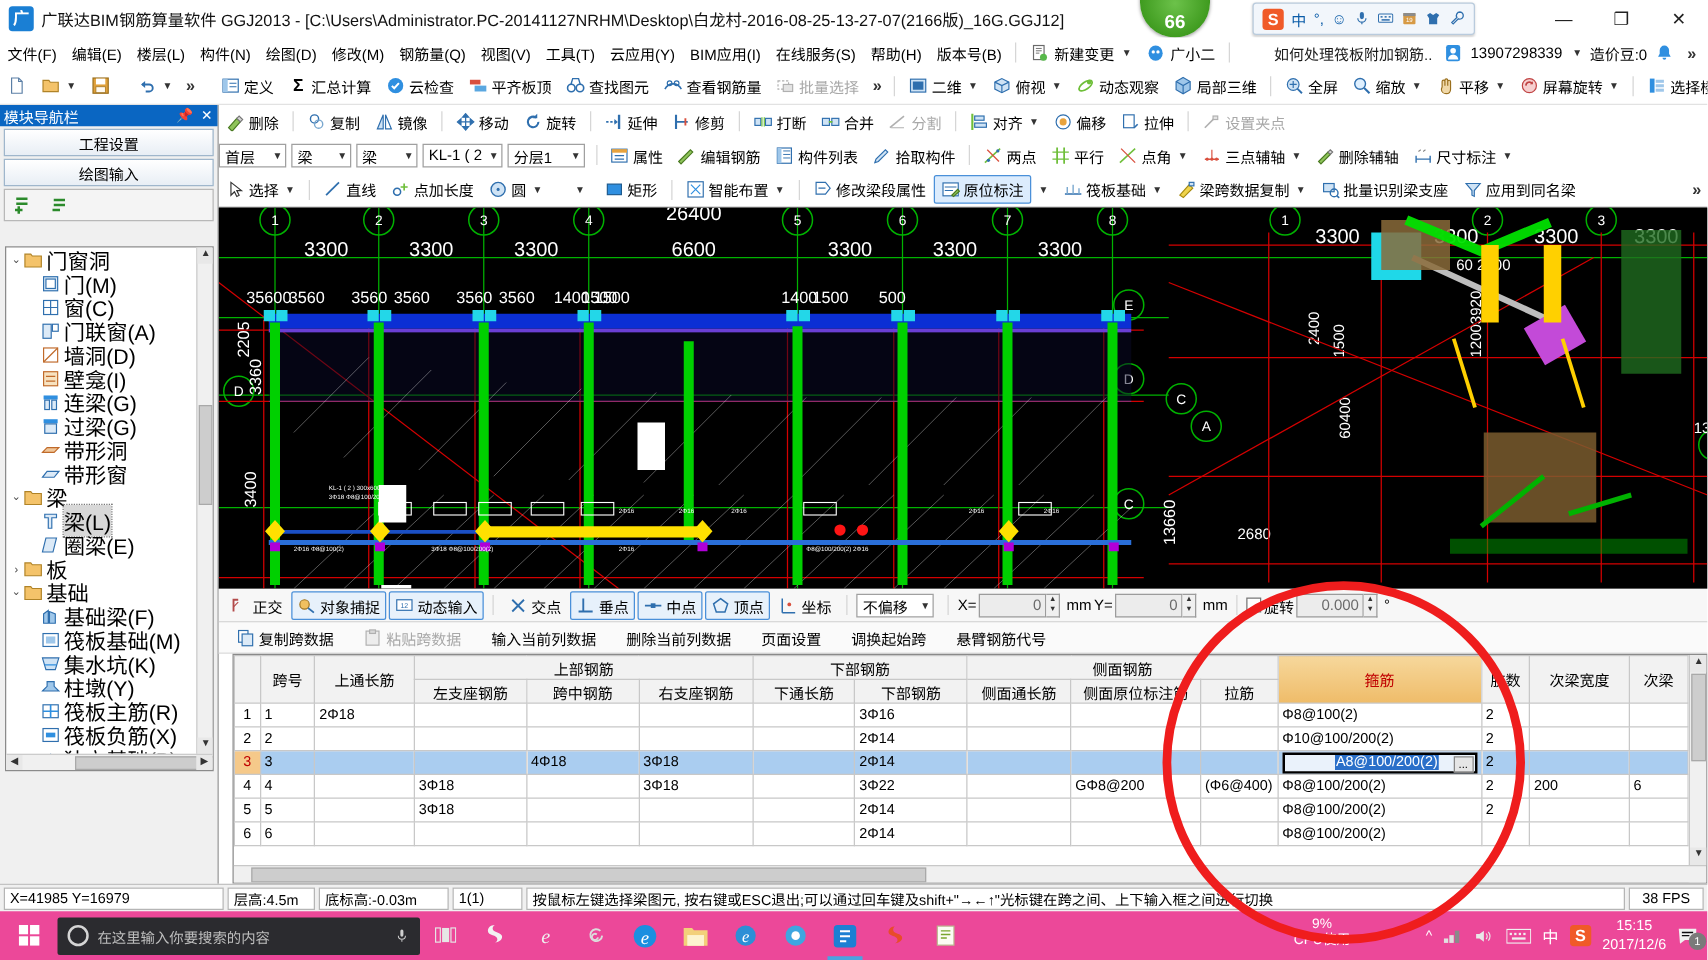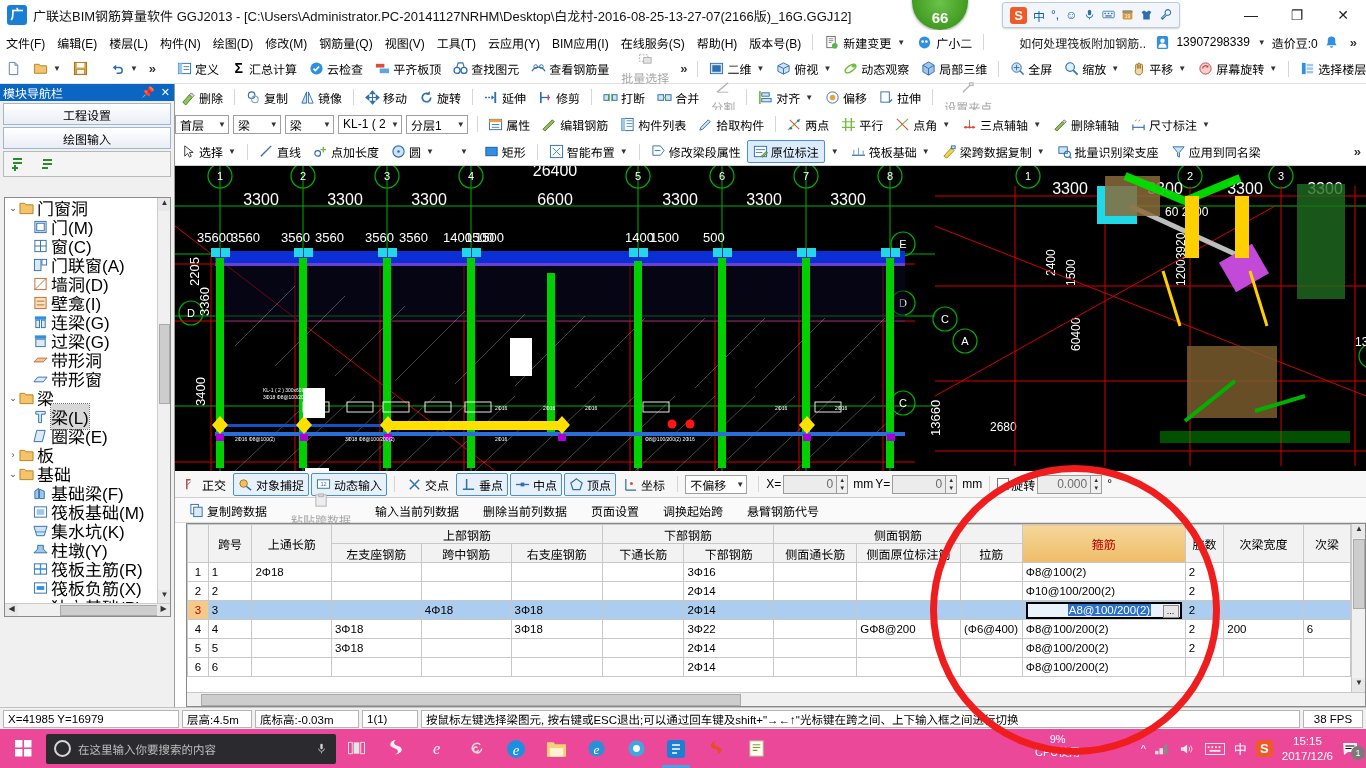--- a/index.html
+++ b/index.html
@@ -63,21 +63,21 @@
   
   .tbrow {
     position:absolute; left:0; width:1366px; background:#ffffff;
     display:flex; align-items:center; font-size:12px; color:#000; white-space:nowrap;
   }
   .tb1 { top:54px; height:30px; border-bottom:1px solid #e2e2e2; }
   .tb2 { left:175px; top:84px; width:1191px; height:26px; }
   .tb3 { left:175px; top:110px; width:1041px; height:28px; }
   .tb4 { left:175px; top:138px; width:1191px; height:28px; border-bottom:1px solid #cfcfcf; }
   .tbi { display:flex; align-items:center; gap:3px; padding:2px 5px; border:1px solid transparent; border-radius:2px;}
-  .tbi.dis { color:#a8a8a8;flex-direction:column; }
+  .tbi.dis { color:#a8a8a8; }
   .tbi.active { background:#dcecfd; border:1px solid #4a90d9; }
   .caret { font-size:8px; color:#333; margin-left:2px; }
   .chev { color:#333; font-size:13px; font-weight:bold; padding:0 5px; }
 
   .ico { width:15px; height:15px; display:inline-block; flex:0 0 auto; }
 
   
   .combo {
     height:19px; border:1px solid #a0a0a0; background:#fff;
     display:flex; align-items:center; justify-content:space-between;

